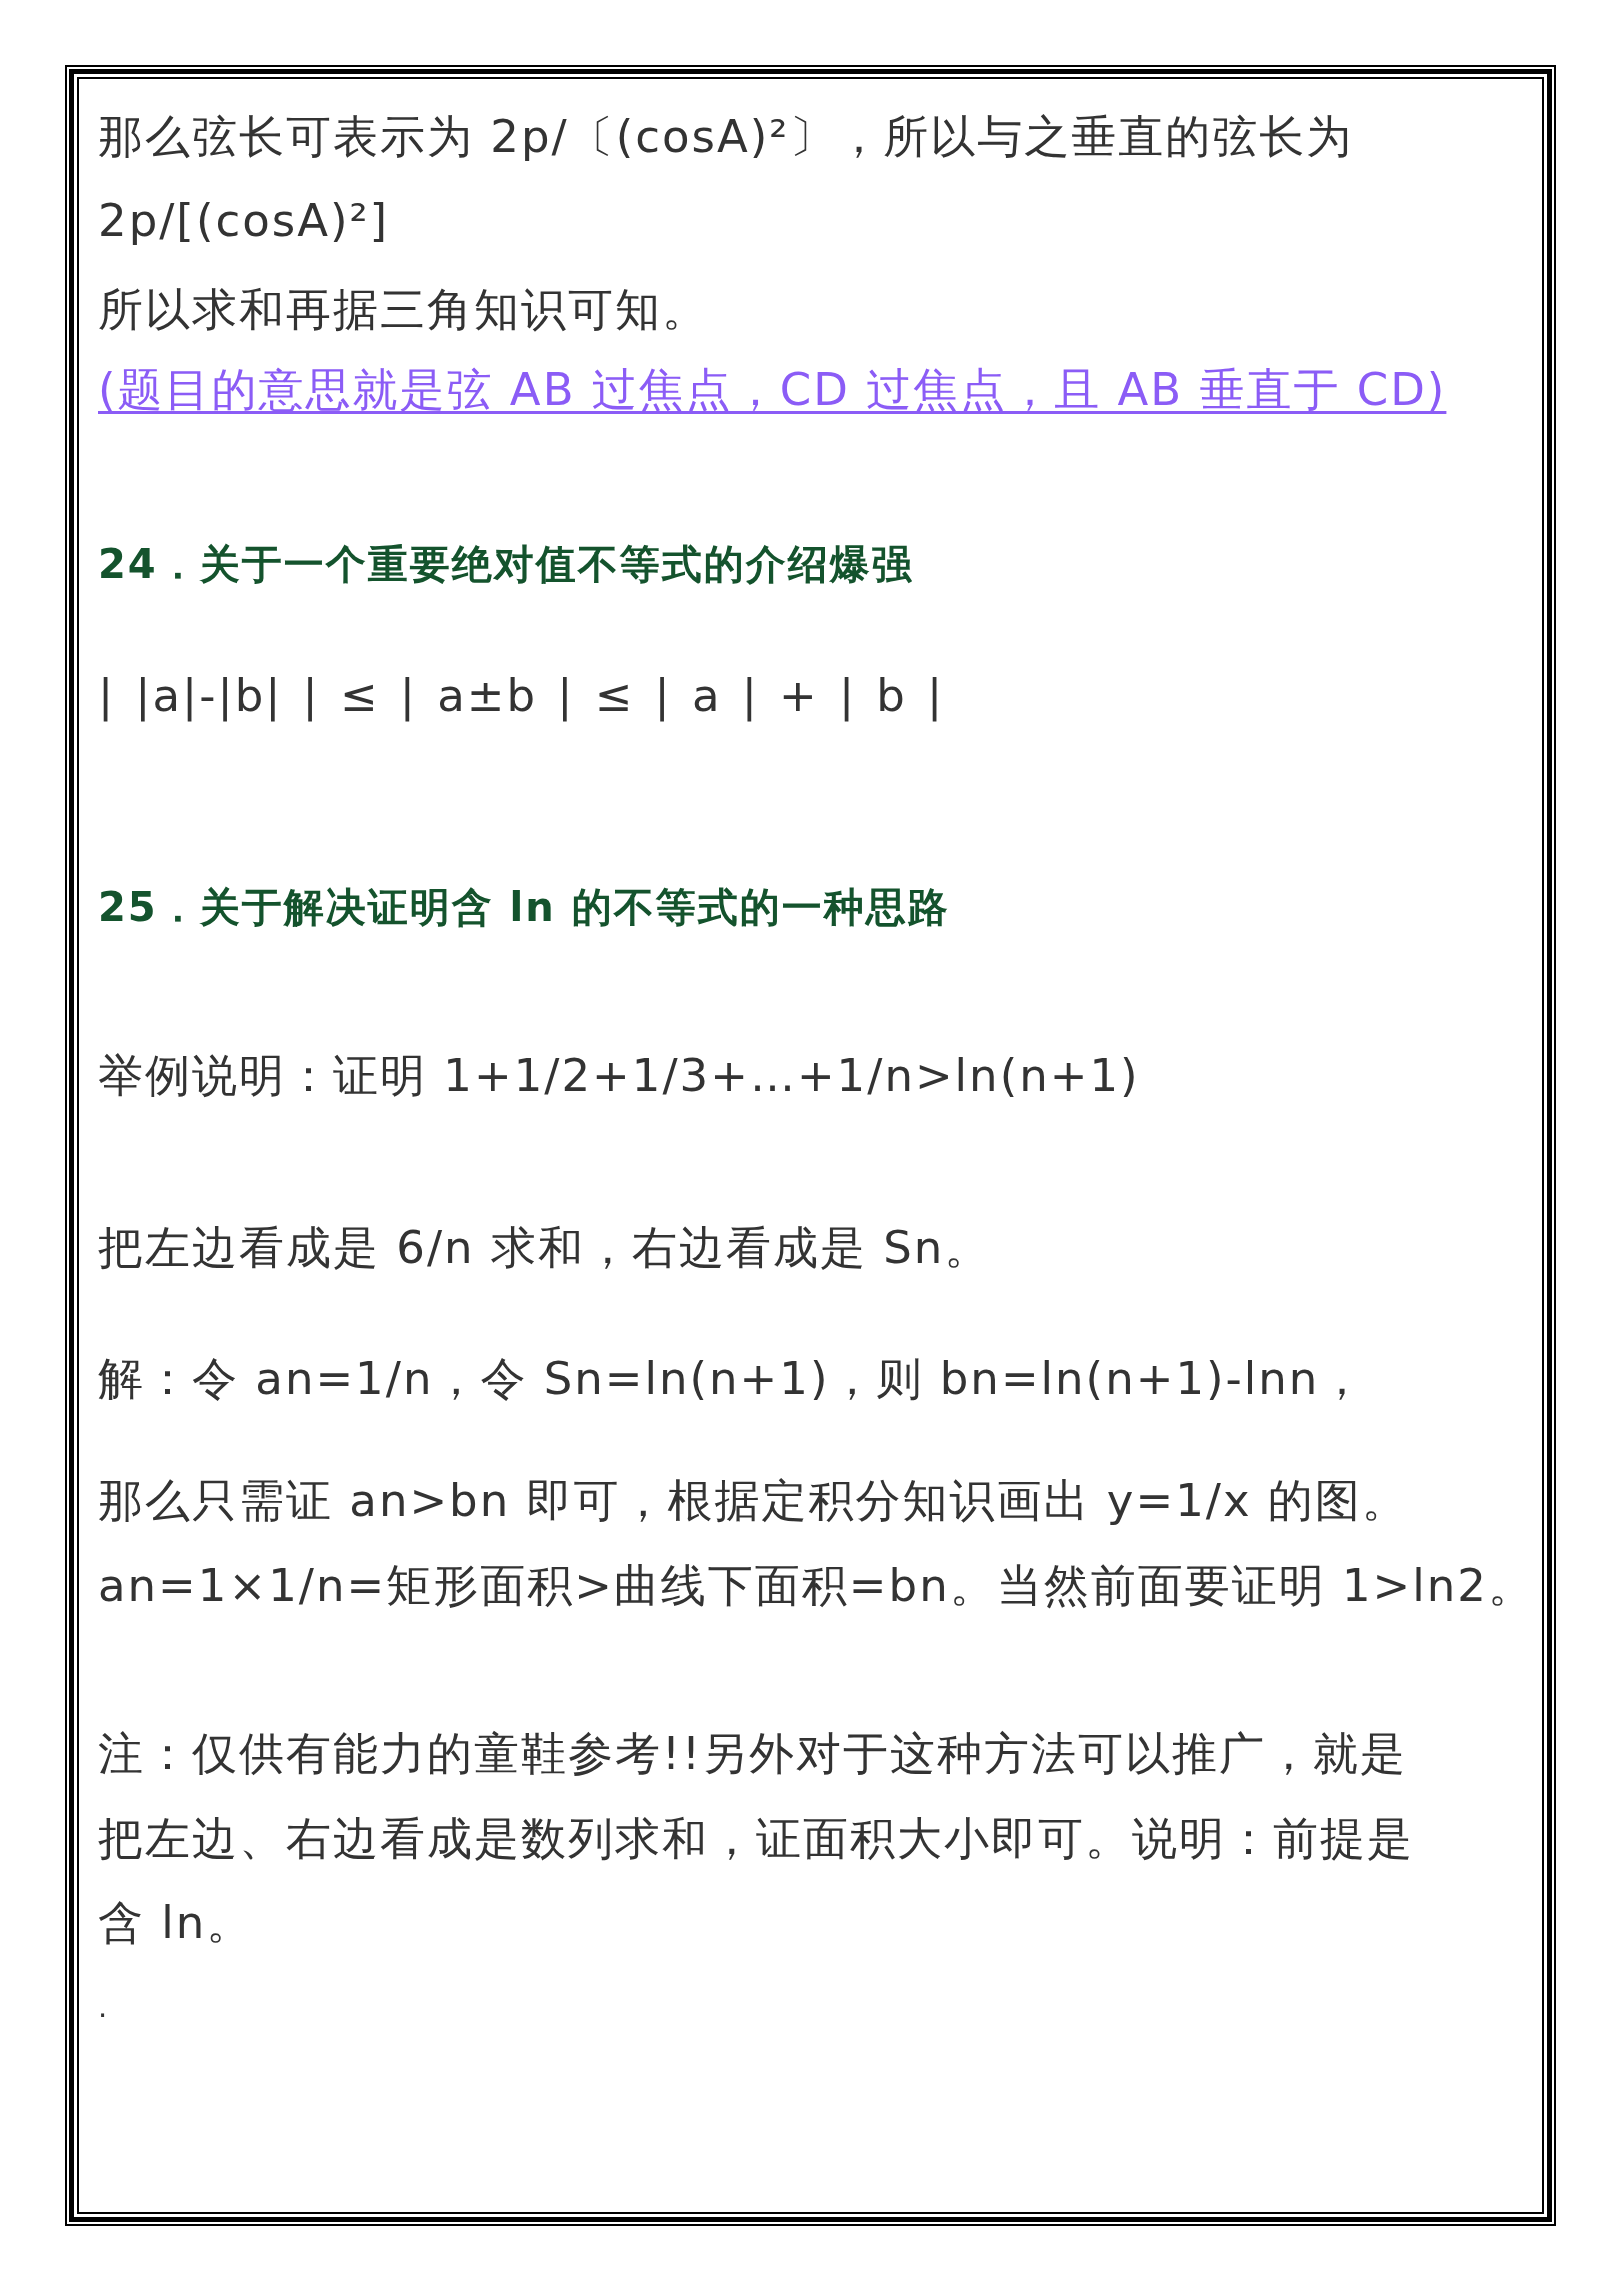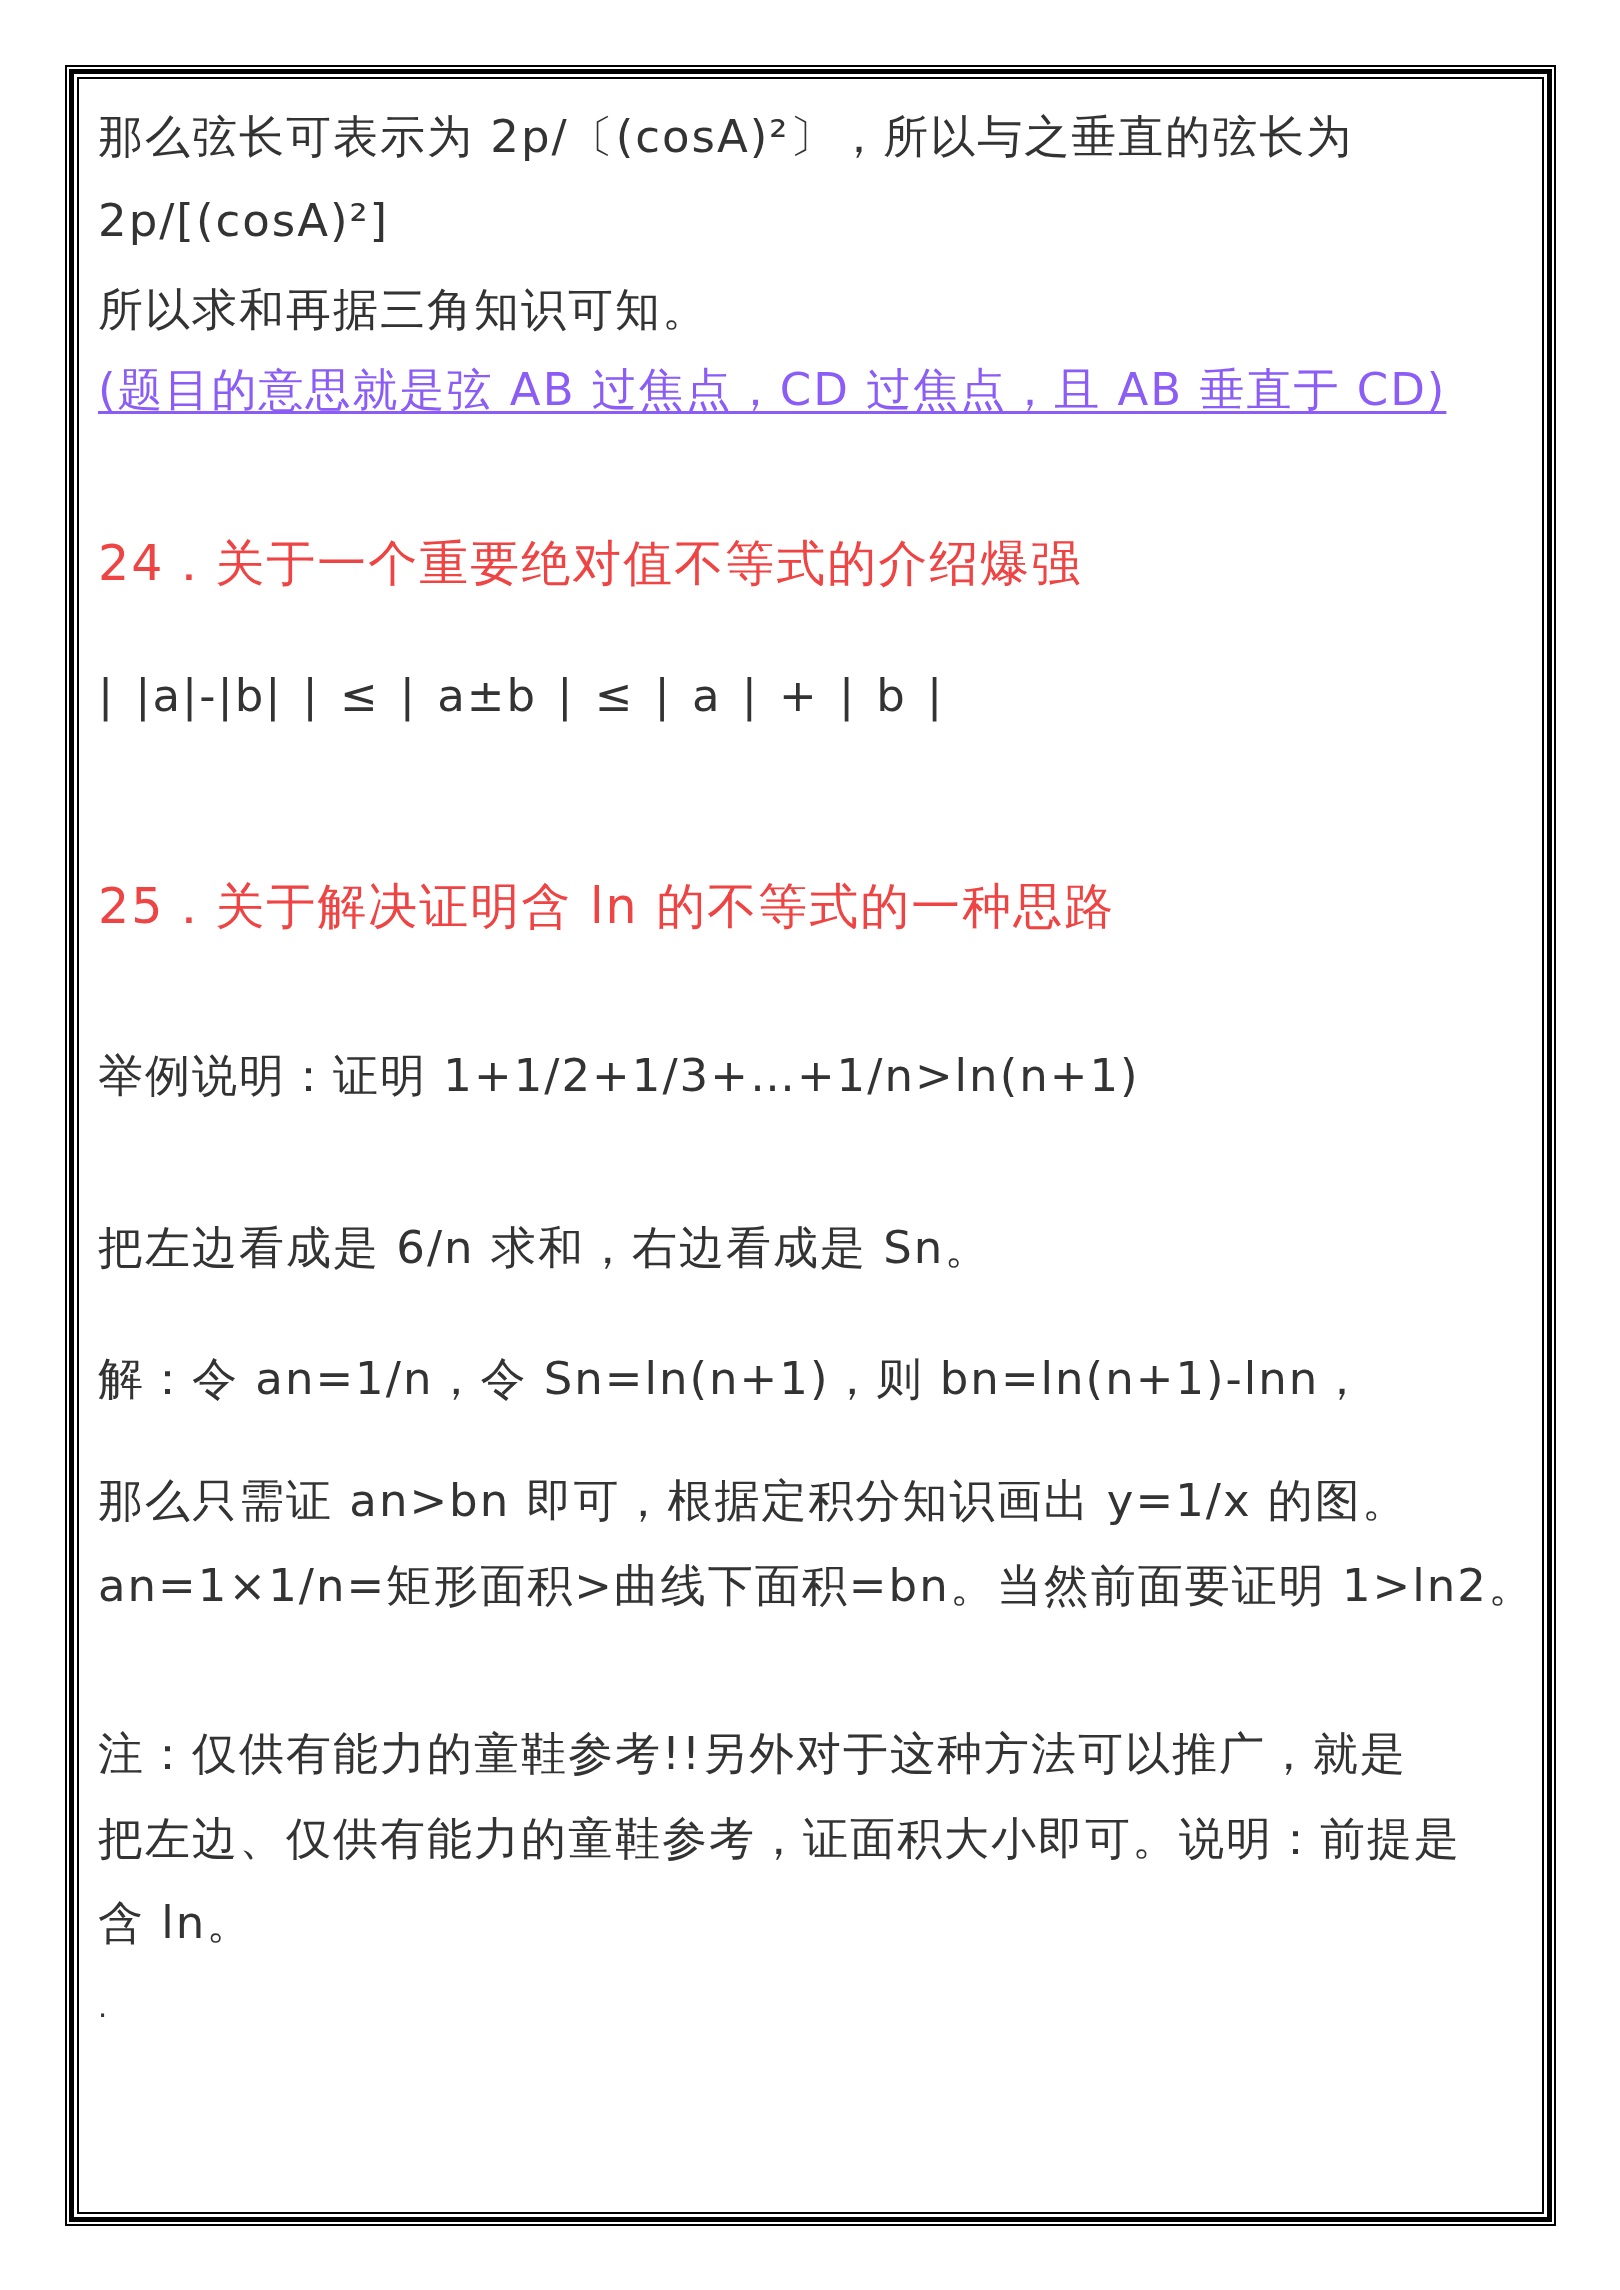--- a/index.html
+++ b/index.html
@@ -48,23 +48,23 @@
     left: 0;
     white-space: nowrap;
   }
   .red-note {
     color: #8b5cf6;
     text-decoration: underline;
     text-decoration-thickness: 2.9px;
     text-underline-offset: 5.9px;
   }
   .heading {
-    color: #ef4444;
-    font-weight: normal;
-    font-size: 49px;
+    color: #14532d;
+    font-weight: bold;
+    font-size: 40px;
   }
   .dot {
     font-size: 29px;
   }
 </style>
 </head>
 <body>
 
 <div class="frame-outer">
   <div class="frame-mid">
@@ -83,18 +83,18 @@
 
   <div class="line heading" style="top:865px">25．关于解决证明含 ln 的不等式的一种思路</div>
   <div class="line" style="top:1034px">举例说明：证明 1+1/2+1/3+…+1/n&gt;ln(n+1)</div>
   <div class="line" style="top:1206px">把左边看成是 6/n 求和，右边看成是 Sn。</div>
 
   <div class="line" style="top:1337px">解：令 an=1/n，令 Sn=ln(n+1)，则 bn=ln(n+1)-lnn，</div>
   <div class="line" style="top:1459px">那么只需证 an&gt;bn 即可，根据定积分知识画出 y=1/x 的图。</div>
   <div class="line" style="top:1544px">an=1×1/n=矩形面积&gt;曲线下面积=bn。当然前面要证明 1&gt;ln2。</div>
 
   <div class="line" style="top:1712px">注：仅供有能力的童鞋参考!!另外对于这种方法可以推广，就是</div>
-  <div class="line" style="top:1797px">把左边、仅供有能力的童鞋参考，证面积大小即可。说明：前提是</div>
+  <div class="line" style="top:1797px">把左边、右边看成是数列求和，证面积大小即可。说明：前提是</div>
   <div class="line" style="top:1881px">含 ln。</div>
 
   <div class="line dot" style="top:1965px">.</div>
 </div>
 
 
 </body></html>

